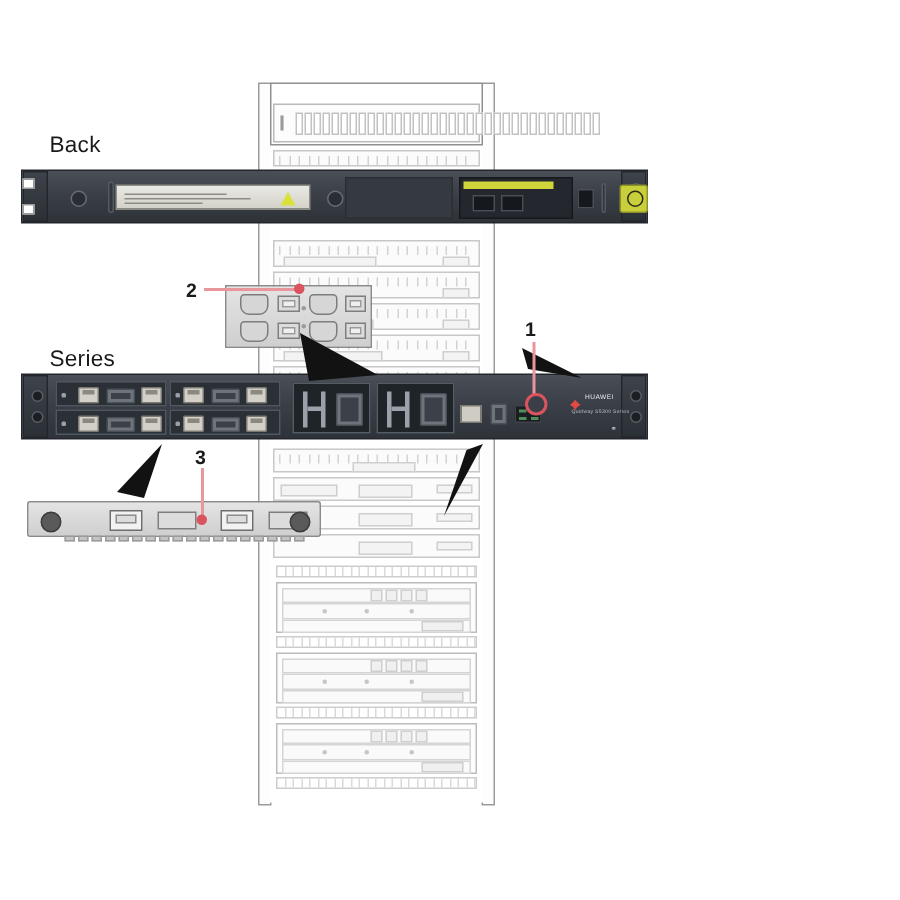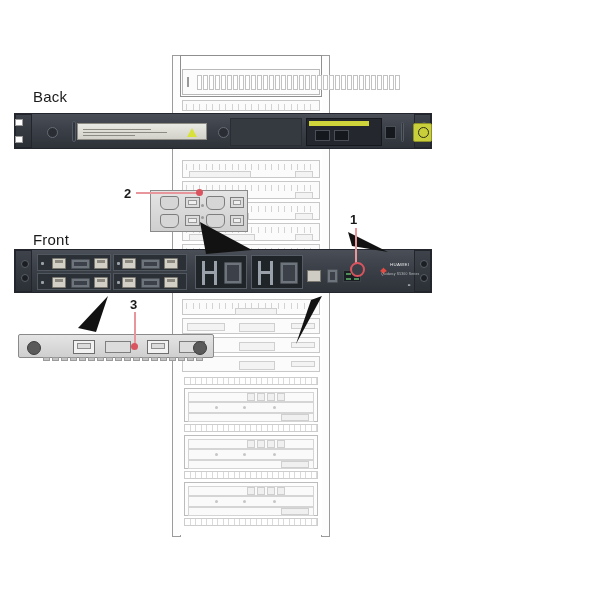--- a/index.html
+++ b/index.html
@@ -689,15 +689,15 @@
 
   <div class="callout-num" style="left:124px;top:186px;">2</div>
   <div class="lead-h" style="left:136px;top:192px;width:64px;"></div>
   <div class="lead-dot" style="left:196px;top:189px;"></div>
 
   <div class="callout-num" style="left:130px;top:297px;">3</div>
   <div class="lead-v" style="left:134px;top:312px;height:34px;"></div>
   <div class="lead-dot" style="left:131px;top:343px;"></div>
 
   <div class="lbl" style="left:33px;top:88px;">Back</div>
-  <div class="lbl" style="left:33px;top:231px;">Front</div>
+  <div class="lbl" style="left:33px;top:231px;">Series</div>
 
 </div>
 
 </body></html>

